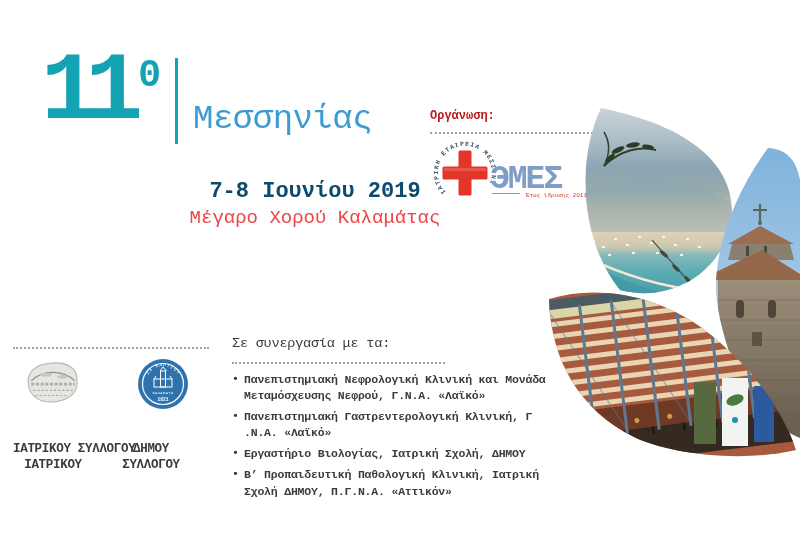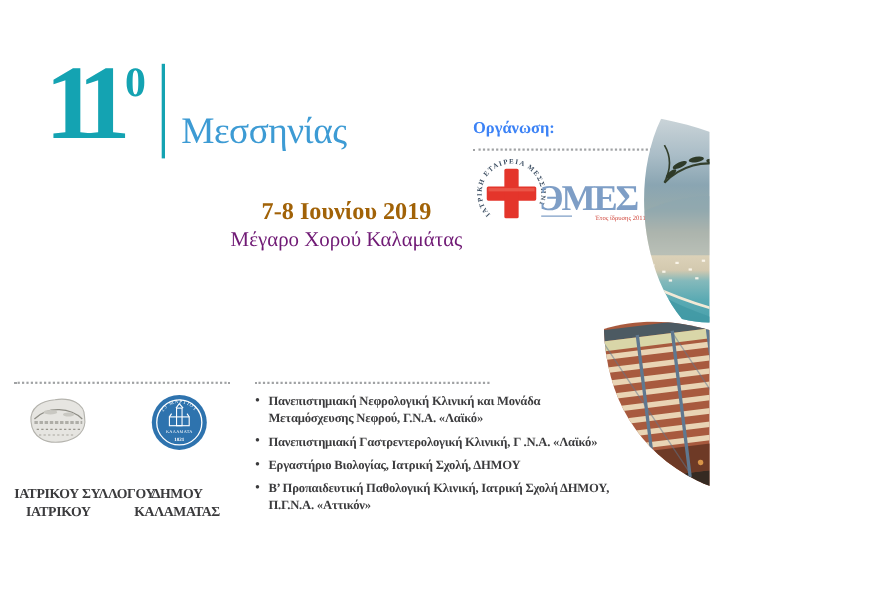--- a/index.html
+++ b/index.html
@@ -1,49 +1,49 @@
 <!DOCTYPE html>
 <html><head>
 <meta charset="utf-8">
 <style>
   html,body{margin:0;padding:0;background:#ffffff;}
   .canvas{
-    position:relative;width:645px;height:552px;background:#ffffff;overflow:hidden;
-    font-family:Liberation Serif, serif;color:#3b3b3d;
+    position:relative;width:800px;height:552px;background:#ffffff;overflow:hidden;
+    font-family:Liberation Mono, monospace;color:#3b3b3d;
   }
   
   .brand{position:absolute;left:41px;top:54px;display:flex;align-items:flex-start;}
   .brand-number{font-size:96px;font-weight:700;color:#14a3b2;line-height:.82;letter-spacing:-13px;}
   .brand-number sup{font-size:38px;letter-spacing:0;vertical-align:top;position:relative;top:6px;left:8px;font-weight:700;}
   .brand-divider{width:3px;height:86px;background:#14a3b2;margin:4px 15px 0 22px;}
   .brand-titles{padding-top:8px;line-height:1.04;}
   .title-1{font-size:34px;font-weight:700;color:#1a80c4;letter-spacing:-.5px;}
   .title-2{font-size:34px;font-weight:400;color:#3d9bd4;letter-spacing:-.5px;margin-top:40px;}
   
   .eventmeta{position:absolute;left:160px;top:179px;width:310px;text-align:center;}
-  .event-date{font-size:22px;font-weight:700;color:#a16207;}
-  .event-venue{font-size:19px;font-weight:400;color:#701a75;margin-top:3px;}
+  .event-date{font-size:22px;font-weight:700;color:#0c4a6e;}
+  .event-venue{font-size:19px;font-weight:400;color:#ef4444;margin-top:3px;}
   
   .organizer{position:absolute;left:430px;top:109px;width:166px;}
-  .org-label{font-size:15px;font-weight:700;color:#3b82f6;}
+  .org-label{font-size:12px;font-weight:700;color:#b91c1c;}
   .dots{border-top:2px dotted #a0a2a4;height:0;}
   .organizer .dots{margin-top:9px;}
   .org-logo{margin-top:3px;display:block;}
   
   .section-header{font-size:13.5px;color:#3b3b3d;letter-spacing:-.2px;}
   .aegis{position:absolute;left:13px;top:336px;width:208px;}
   .aegis .dots{margin-top:11px;}
   .aegis-logos{position:relative;height:92px;}
   .ism-logo{position:absolute;left:10px;top:9px;display:block;}
   .seal-logo{position:absolute;left:124px;top:9px;display:block;}
   .aegis-names{position:relative;height:36px;}
   .sponsor-name{position:absolute;top:0;width:80px;text-align:center;white-space:nowrap;
     font-size:12.5px;font-weight:700;line-height:1.28;color:#3b3b3d;letter-spacing:-.3px;}
   .sponsor-1{left:0;}
-  .sponsor-2{left:108px;}
+  .sponsor-2{left:98px;}
   .collab{position:absolute;left:232px;top:336px;width:330px;}
   .collab .dots{margin-top:11px;width:213px;}
   .collab ul{list-style:none;margin:8px 0 0 0;padding:0;}
   .collab li{position:relative;padding-left:12px;font-size:11.5px;font-weight:700;
     color:#3b3b3d;line-height:1.4;margin-bottom:5px;letter-spacing:-.2px;}
   .blt{position:absolute;left:0;top:-1px;}
   
   .artwork{position:absolute;left:520px;top:60px;width:280px;height:410px;display:block;}
 </style>
 </head>
@@ -112,26 +112,27 @@
         <text x="26" y="42.5" text-anchor="middle" font-size="4.6" font-weight="bold" fill="#ffffff">1821</text>
       </svg>
     </div>
     <div class="aegis-names">
       <div class="sponsor-name sponsor-1">
         <div>ΙΑΤΡΙΚΟΥ ΣΥΛΛΟΓΟΥ</div>
         <div>ΙΑΤΡΙΚΟΥ</div>
       </div>
       <div class="sponsor-name sponsor-2">
         <div>ΔΗΜΟΥ</div>
-        <div>ΚΑΛΑΜΑΤΑΣ</div>
+        <div>ΣΥΛΛΟΓΟΥ</div>
       </div>
     </div>
   </div>
 
   <div class="collab">
+    <div class="section-header">Σε συνεργασία με τα:</div>
     <div class="dots"></div>
     <ul>
 
         <li>
           <span class="blt">•</span>
           <span>Πανεπιστημιακή Νεφρολογική Κλινική και Μονάδα Μεταμόσχευσης Νεφρού, Γ.Ν.Α. «Λαϊκό»</span>
         </li>
 
         <li>
           <span class="blt">•</span>

